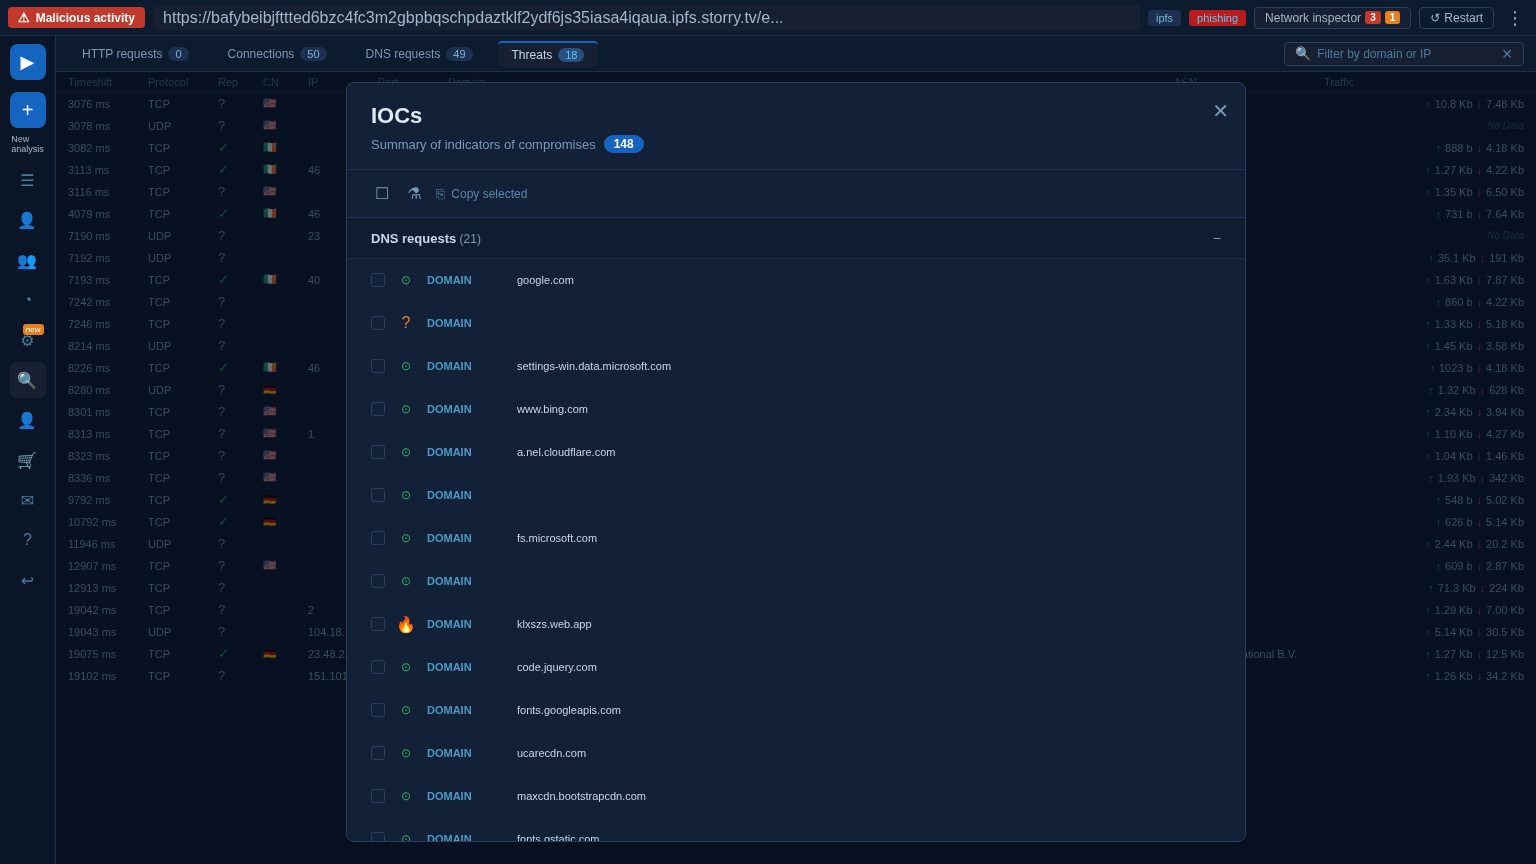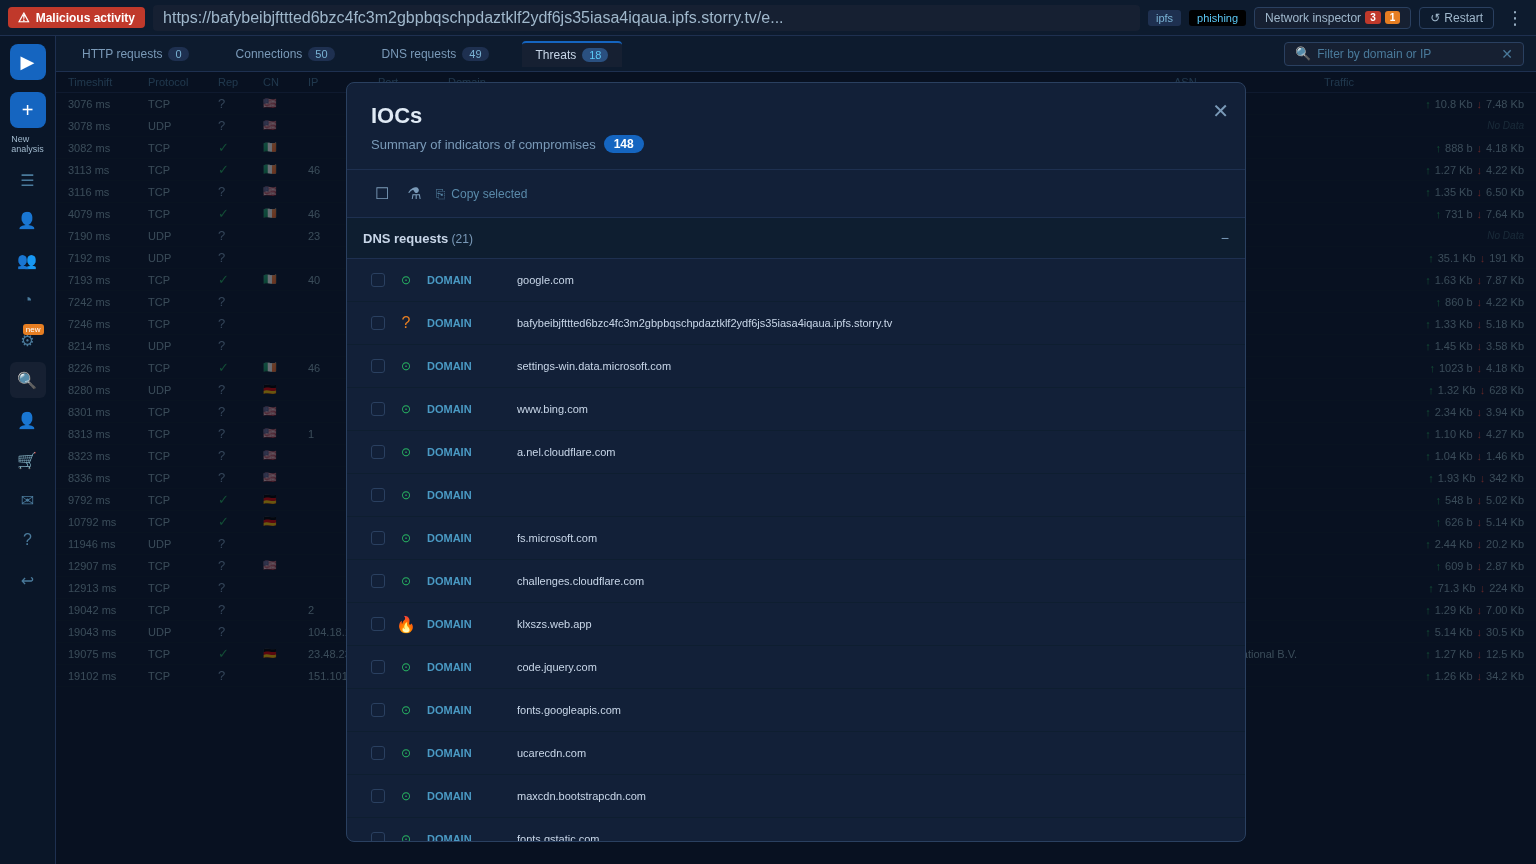--- a/index.html
+++ b/index.html
@@ -46,21 +46,21 @@
       overflow: hidden;
       text-overflow: ellipsis;
     }
     .tag {
       background: #1e3050;
       color: #7ab3d4;
       border-radius: 3px;
       padding: 2px 8px;
       font-size: 11px;
     }
-    .tag.active { background: #000000; color: #5bc8f5; }
+    .tag.active { background: #b91c1c; color: #5bc8f5; }
     .network-inspector-btn {
       display: flex;
       align-items: center;
       gap: 4px;
       background: #162032;
       border: 1px solid #2a4060;
       border-radius: 4px;
       padding: 3px 10px;
       color: #a0b8cc;
       font-size: 12px;
@@ -179,21 +179,21 @@
       position: fixed;
       left: 56px;
       top: 36px;
       right: 0;
       height: 36px;
       background: #0d1b2e;
       border-bottom: 1px solid #1e3050;
       display: flex;
       align-items: center;
       padding: 0 12px;
-      gap: 19px;
+      gap: 11px;
     }
     .tab {
       display: flex;
       align-items: center;
       gap: 6px;
       padding: 5px 14px;
       border-radius: 4px 4px 0 0;
       color: #7a9ab8;
       cursor: pointer;
       font-size: 12px;
@@ -363,21 +363,21 @@
     }
     .modal-body::-webkit-scrollbar { width: 6px; }
     .modal-body::-webkit-scrollbar-track { background: #0d1b2e; }
     .modal-body::-webkit-scrollbar-thumb { background: #2a4060; border-radius: 3px; }
 
     
     .ioc-section-header {
       display: flex;
       align-items: center;
       justify-content: space-between;
-      padding: 12px 16px;
+      padding: 12px 24px;
       background: #0e1e30;
       border-bottom: 1px solid #1e3050;
       cursor: pointer;
     }
     .ioc-section-title {
       font-size: 13px;
       font-weight: 600;
       color: #c8d6e8;
     }
     .ioc-section-count {
@@ -847,21 +847,20 @@
         <div class="ioc-row">
           <div class="ioc-checkbox"></div>
           <div class="ioc-status-icon ioc-status-ok">⊙</div>
           <span class="ioc-type">DOMAIN</span>
           <span class="ioc-value">google.com</span>
         </div>
         <div class="ioc-row">
           <div class="ioc-checkbox"></div>
           <div class="ioc-status-icon ioc-status-warn" style="color:#e67e22; font-size:16px;">?</div>
           <span class="ioc-type">DOMAIN</span>
-          <span class="ioc-value">bafybeibjfttted6bzc4fc3m2gbpbqschpdaztklf2ydf6js35iasa4iqaua.ipfs.storry.tv</span>
         </div>
         <div class="ioc-row">
           <div class="ioc-checkbox"></div>
           <div class="ioc-status-icon ioc-status-ok">⊙</div>
           <span class="ioc-type">DOMAIN</span>
           <span class="ioc-value">settings-win.data.microsoft.com</span>
         </div>
         <div class="ioc-row">
           <div class="ioc-checkbox"></div>
           <div class="ioc-status-icon ioc-status-ok">⊙</div>
@@ -882,21 +881,20 @@
         <div class="ioc-row">
           <div class="ioc-checkbox"></div>
           <div class="ioc-status-icon ioc-status-ok">⊙</div>
           <span class="ioc-type">DOMAIN</span>
           <span class="ioc-value">fs.microsoft.com</span>
         </div>
         <div class="ioc-row">
           <div class="ioc-checkbox"></div>
           <div class="ioc-status-icon ioc-status-ok">⊙</div>
           <span class="ioc-type">DOMAIN</span>
-          <span class="ioc-value">challenges.cloudflare.com</span>
         </div>
         <div class="ioc-row">
           <div class="ioc-checkbox"></div>
           <div class="ioc-status-icon ioc-status-danger" style="color:#e74c3c; font-size:16px;">🔥</div>
           <span class="ioc-type">DOMAIN</span>
           <span class="ioc-value">klxszs.web.app</span>
         </div>
         <div class="ioc-row">
           <div class="ioc-checkbox"></div>
           <div class="ioc-status-icon ioc-status-ok">⊙</div>

